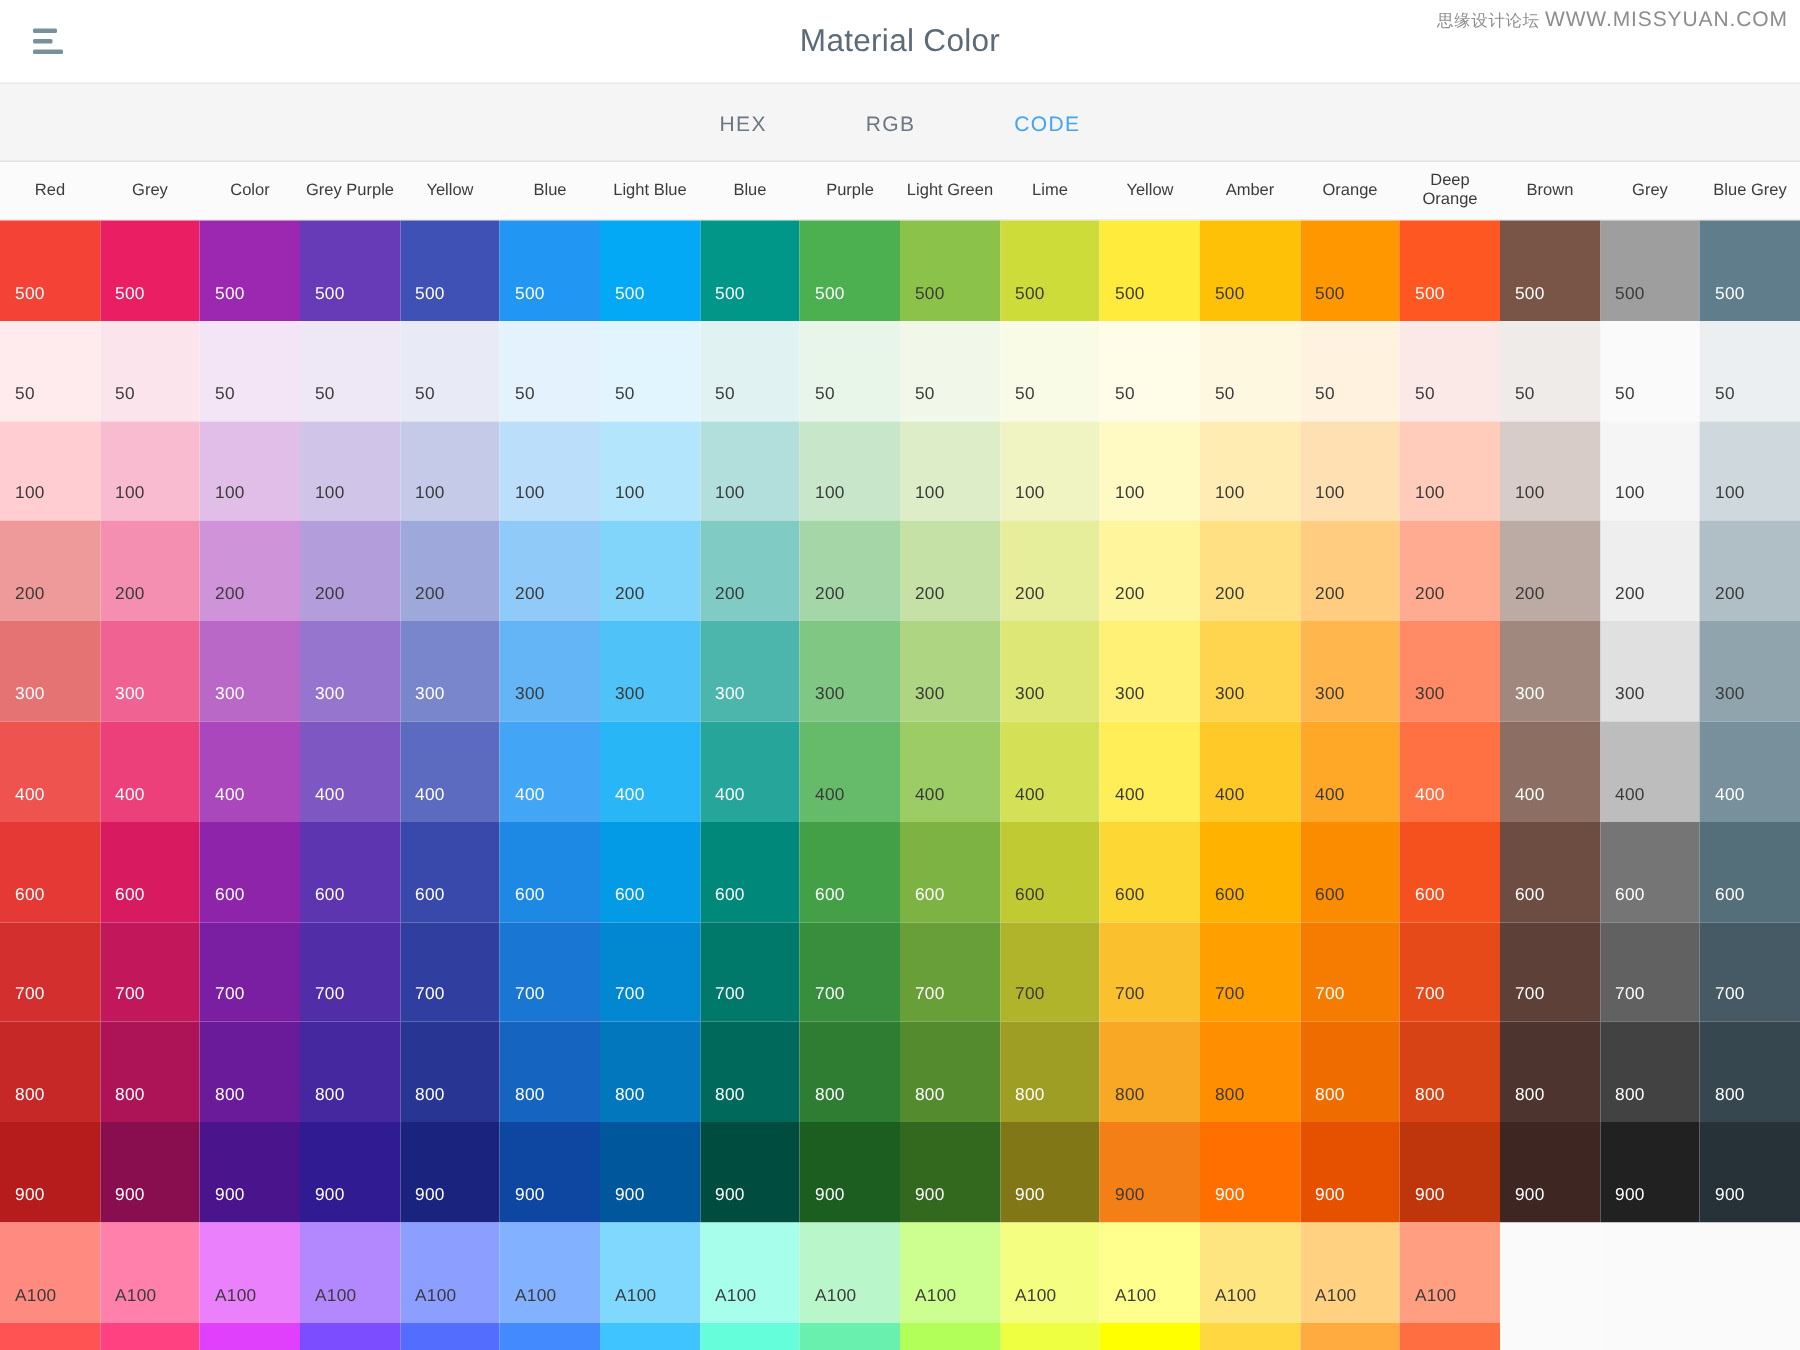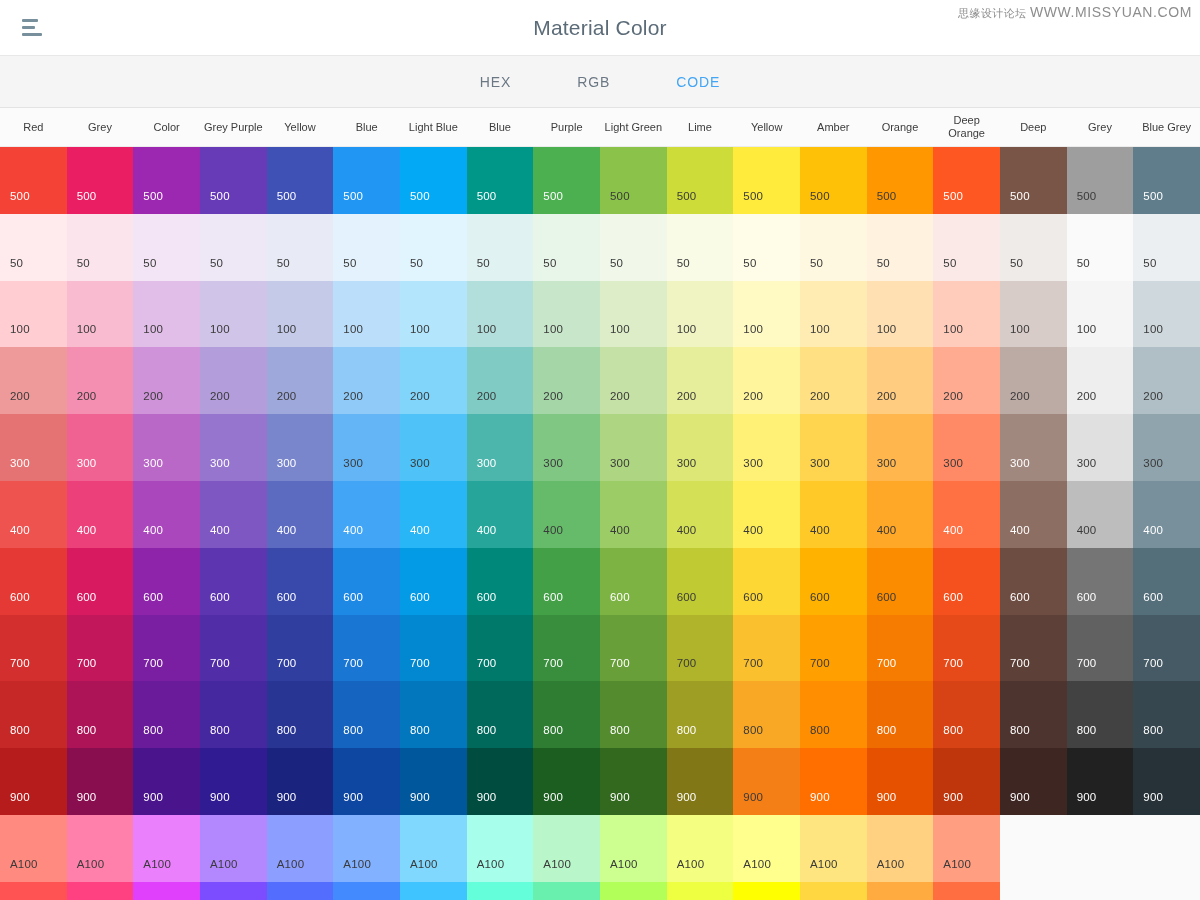--- a/index.html
+++ b/index.html
@@ -178,21 +178,21 @@
       <div class="colheader">Blue</div>
       <div class="colheader">Light Blue</div>
       <div class="colheader">Blue</div>
       <div class="colheader">Purple</div>
       <div class="colheader">Light Green</div>
       <div class="colheader">Lime</div>
       <div class="colheader">Yellow</div>
       <div class="colheader">Amber</div>
       <div class="colheader">Orange</div>
       <div class="colheader">Deep Orange</div>
-      <div class="colheader">Deep</div>
+      <div class="colheader">Brown</div>
       <div class="colheader">Grey</div>
       <div class="colheader">Blue Grey</div>
     </div>
 
   <div class="grid" id="grid">
       <div class="cell dark" title="Red 500 #F44336" style="background: rgb(244, 67, 54);">
         <span class="shade-label">500</span>
       </div>
       <div class="cell dark" title="Pink 500 #E91E63" style="background: rgb(233, 30, 99);">
         <span class="shade-label">500</span>

